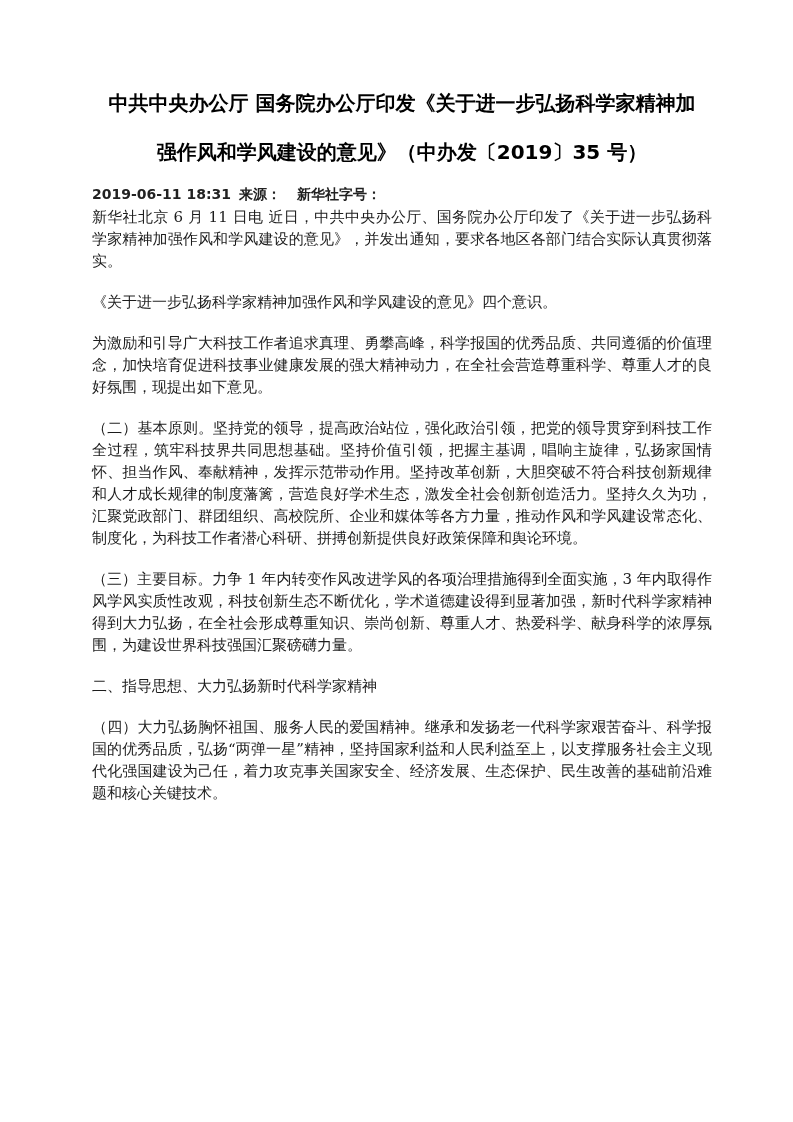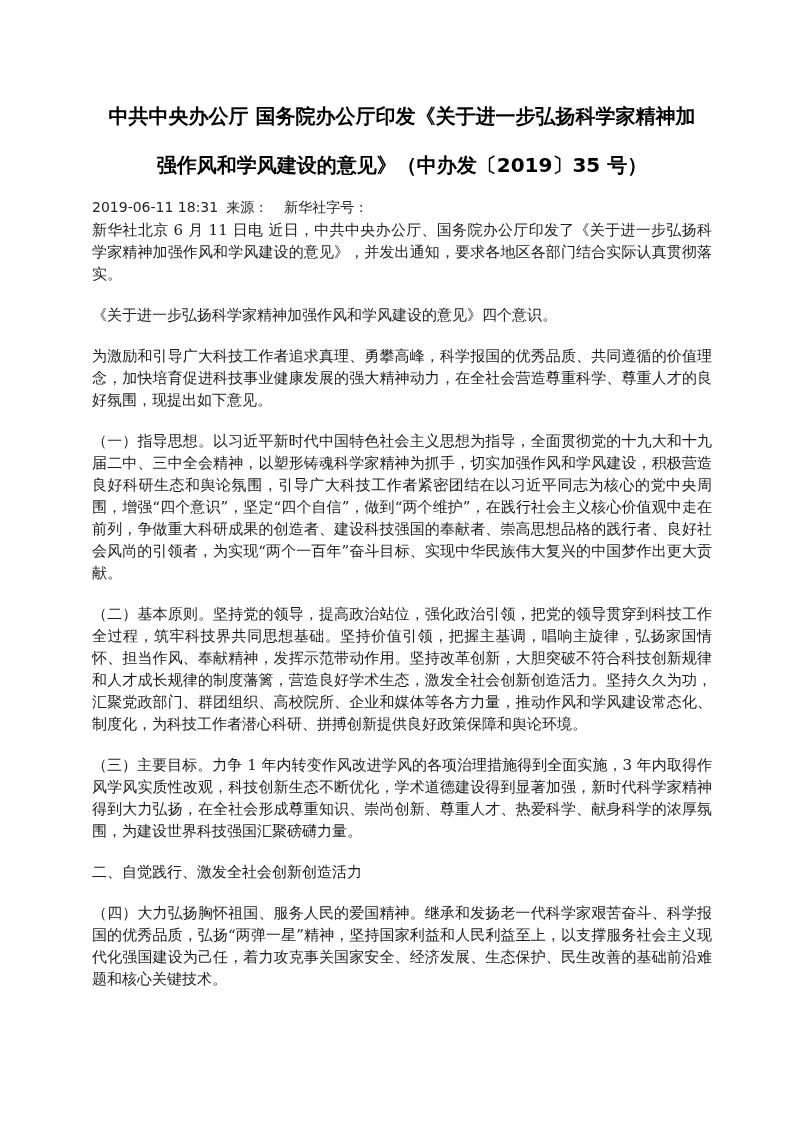--- a/index.html
+++ b/index.html
@@ -12,37 +12,38 @@
     width: 793px;
     height: 1122px;
     background: #ffffff;
     margin: 0 auto;
     overflow: hidden;
     color: #1a1a1a;
   }
   .content {
     position: absolute;
     left: 92px;
-    top: 92px;
+    top: 79px;
     width: 620px;
   }
   .doc-title {
     font-family: "DejaVu Sans", "Liberation Sans", sans-serif;
     font-weight: bold;
     font-size: 20px;
     line-height: 49px;
     text-align: center;
     color: #000000;
   }
   .meta-line {
     margin-top: 7px;
     font-size: 14px;
     line-height: 20px;
     color: #222222;
     font-family: "DejaVu Sans", "Liberation Sans", sans-serif;
+    font-weight: bold;
   }
   .meta-line .meta-source-label { margin-left: 8px; }
   .meta-line .meta-source-value { margin-left: 16px; }
   .body-text {
     margin-top: 2px;
     font-size: 15px;
     line-height: 22px;
     text-align: justify;
     color: #1c1c1c;
   }
@@ -65,21 +66,20 @@
     </div>
 
     <div class="meta-line">
       <span>2019-06-11 18:31</span><span class="meta-source-label">来源：</span><span class="meta-source-value">新华社</span><span>字号：</span>
     </div>
 
     <div class="body-text">
       <p>新华社北京 6 月 11 日电 近日，中共中央办公厅、国务院办公厅印发了《关于进一步弘扬科学家精神加强作风和学风建设的意见》，并发出通知，要求各地区各部门结合实际认真贯彻落实。</p>
       <p>《关于进一步弘扬科学家精神加强作风和学风建设的意见》四个意识。</p>
       <p>为激励和引导广大科技工作者追求真理、勇攀高峰，科学报国的优秀品质、共同遵循的价值理念，加快培育促进科技事业健康发展的强大精神动力，在全社会营造尊重科学、尊重人才的良好氛围，现提出如下意见。</p>
-      <p>（一）指导思想。以习近平新时代中国特色社会主义思想为指导，全面贯彻党的十九大和十九届二中、三中全会精神，以塑形铸魂科学家精神为抓手，切实加强作风和学风建设，积极营造良好科研生态和舆论氛围，引导广大科技工作者紧密团结在以习近平同志为核心的党中央周围，增强“四个意识”，坚定“四个自信”，做到“两个维护”，在践行社会主义核心价值观中走在前列，争做重大科研成果的创造者、建设科技强国的奉献者、崇高思想品格的践行者、良好社会风尚的引领者，为实现“两个一百年”奋斗目标、实现中华民族伟大复兴的中国梦作出更大贡献。</p>
       <p>（二）基本原则。坚持党的领导，提高政治站位，强化政治引领，把党的领导贯穿到科技工作全过程，筑牢科技界共同思想基础。坚持价值引领，把握主基调，唱响主旋律，弘扬家国情怀、担当作风、奉献精神，发挥示范带动作用。坚持改革创新，大胆突破不符合科技创新规律和人才成长规律的制度藩篱，营造良好学术生态，激发全社会创新创造活力。坚持久久为功，汇聚党政部门、群团组织、高校院所、企业和媒体等各方力量，推动作风和学风建设常态化、制度化，为科技工作者潜心科研、拼搏创新提供良好政策保障和舆论环境。</p>
       <p>（三）主要目标。力争 1 年内转变作风改进学风的各项治理措施得到全面实施，3 年内取得作风学风实质性改观，科技创新生态不断优化，学术道德建设得到显著加强，新时代科学家精神得到大力弘扬，在全社会形成尊重知识、崇尚创新、尊重人才、热爱科学、献身科学的浓厚氛围，为建设世界科技强国汇聚磅礴力量。</p>
-      <p class="heading">二、自觉践行、激发全社会创新创造活力</p>
+      <p class="heading">二、指导思想、大力弘扬新时代科学家精神</p>
       <p>（四）大力弘扬胸怀祖国、服务人民的爱国精神。继承和发扬老一代科学家艰苦奋斗、科学报国的优秀品质，弘扬“两弹一星”精神，坚持国家利益和人民利益至上，以支撑服务社会主义现代化强国建设为己任，着力攻克事关国家安全、经济发展、生态保护、民生改善的基础前沿难题和核心关键技术。</p>
     </div>
 
   </div>
 </div>
 
 </body></html>

